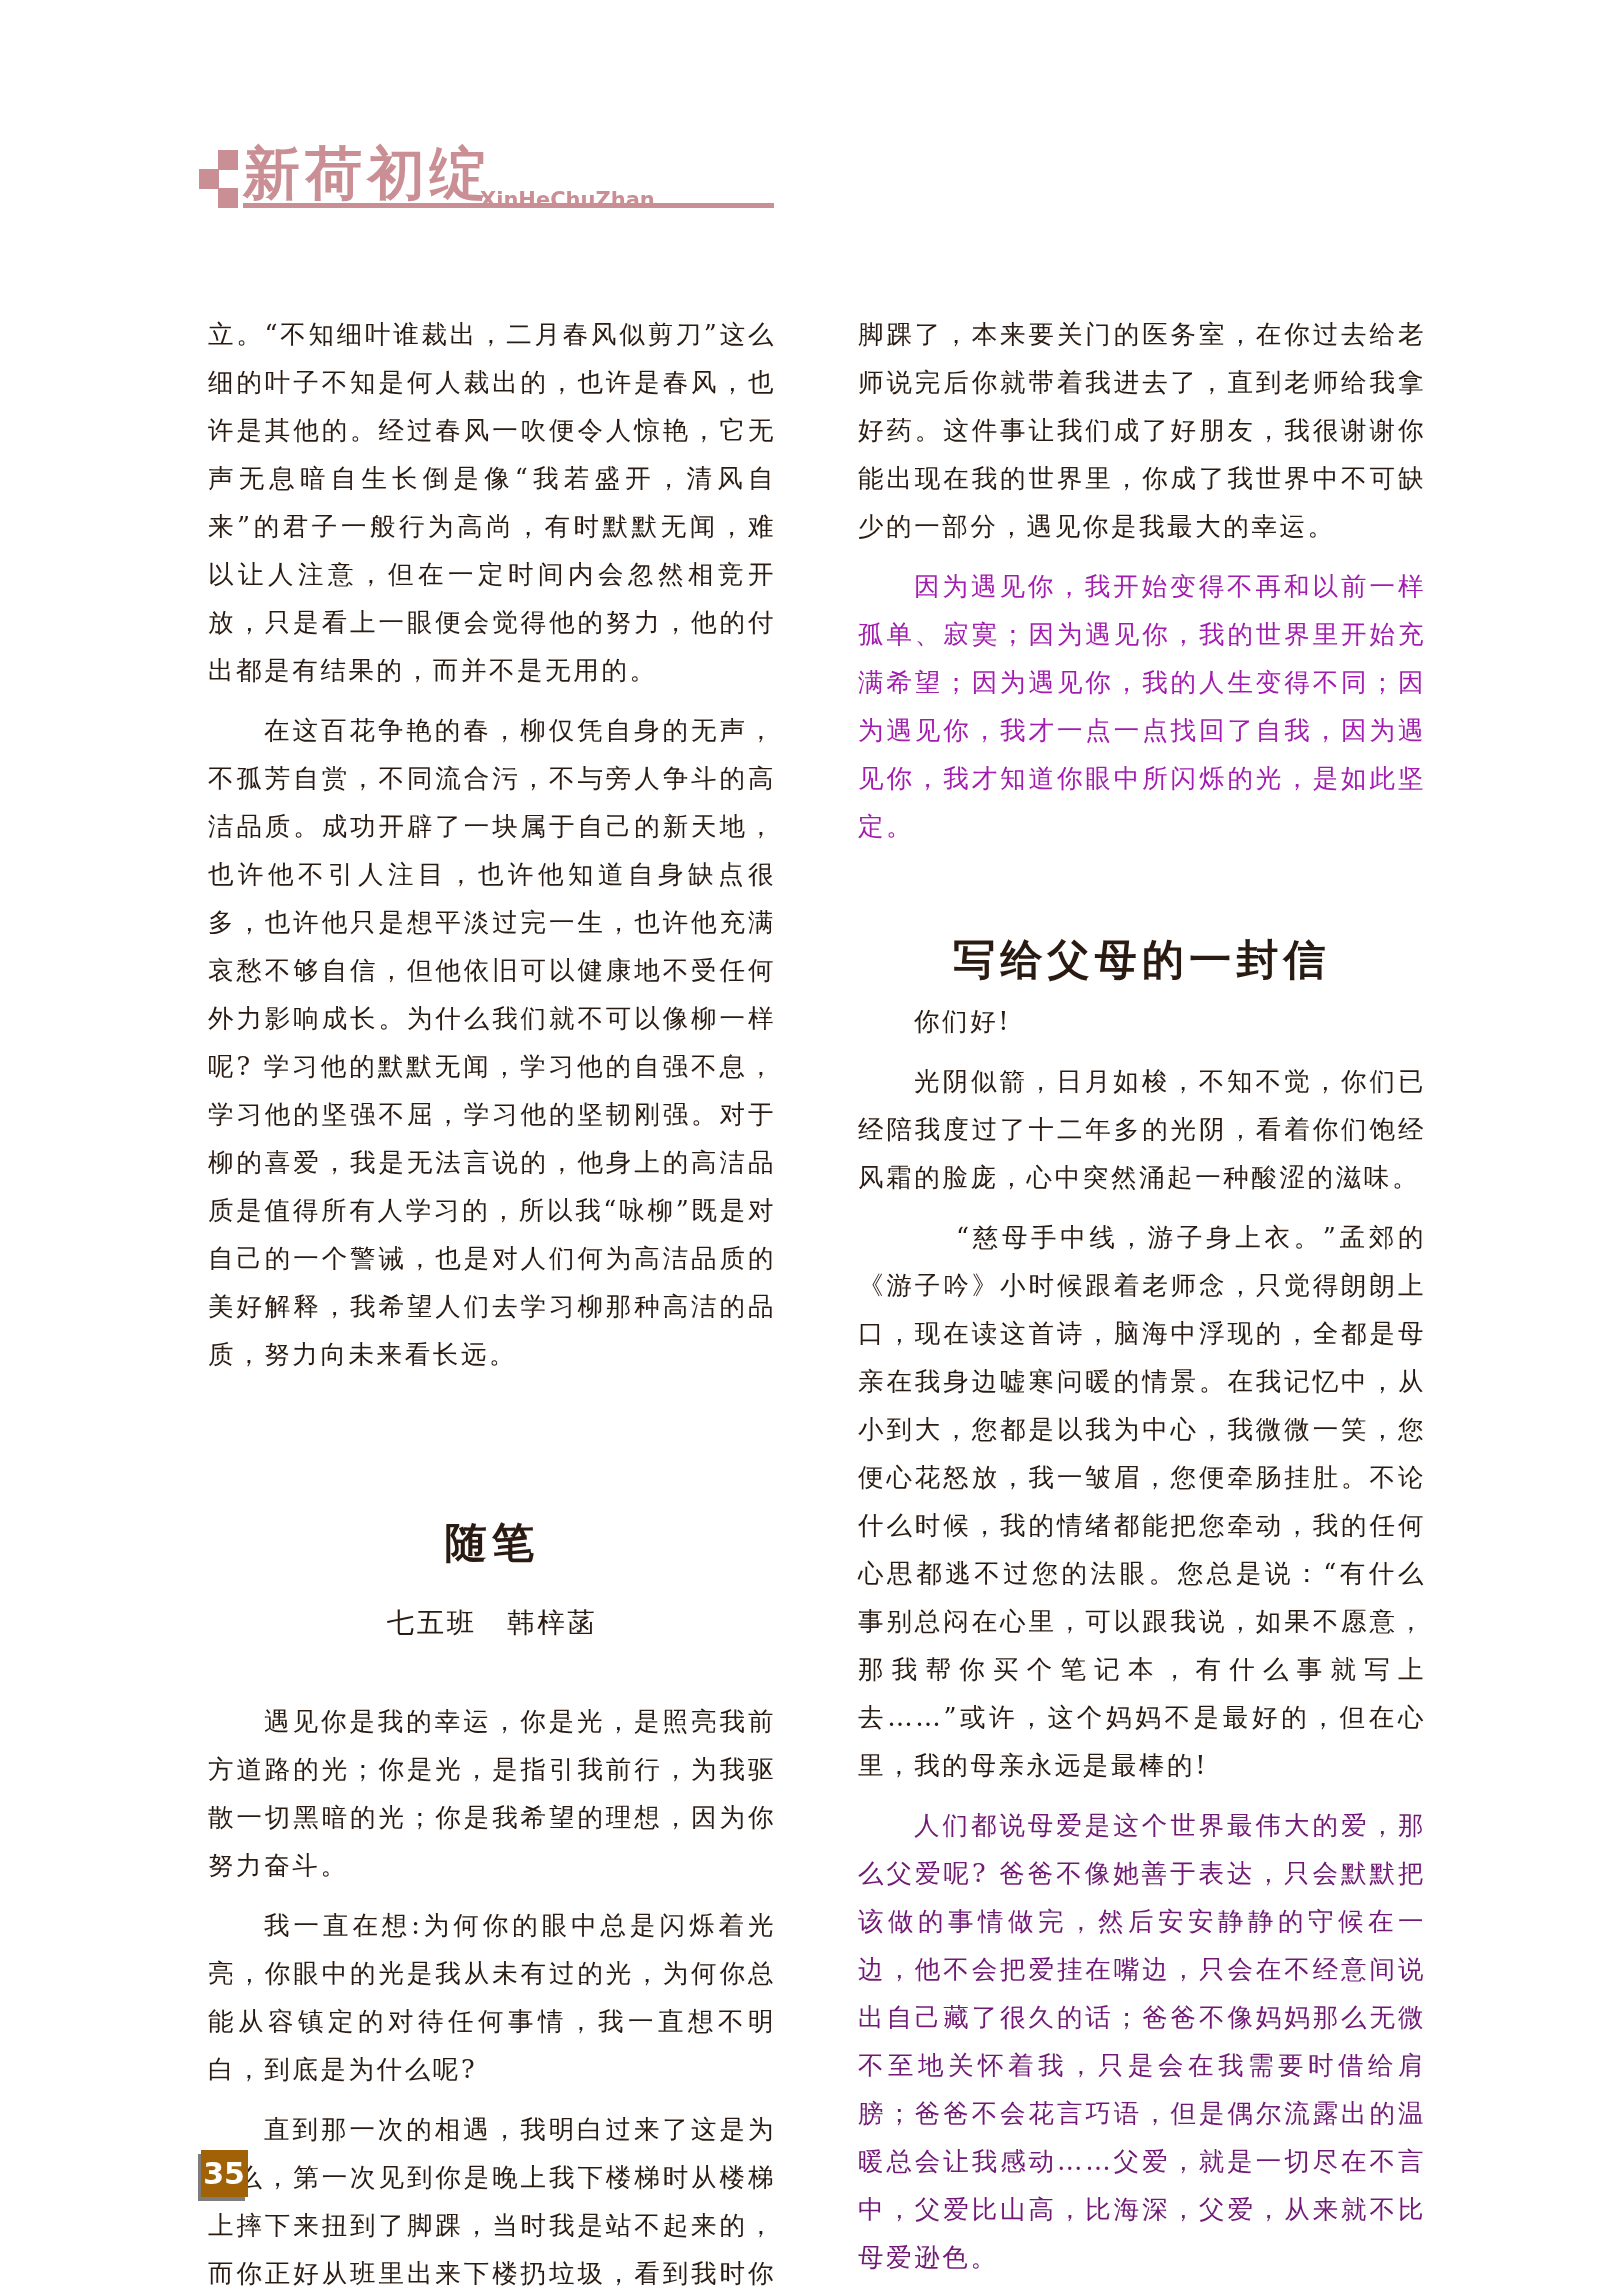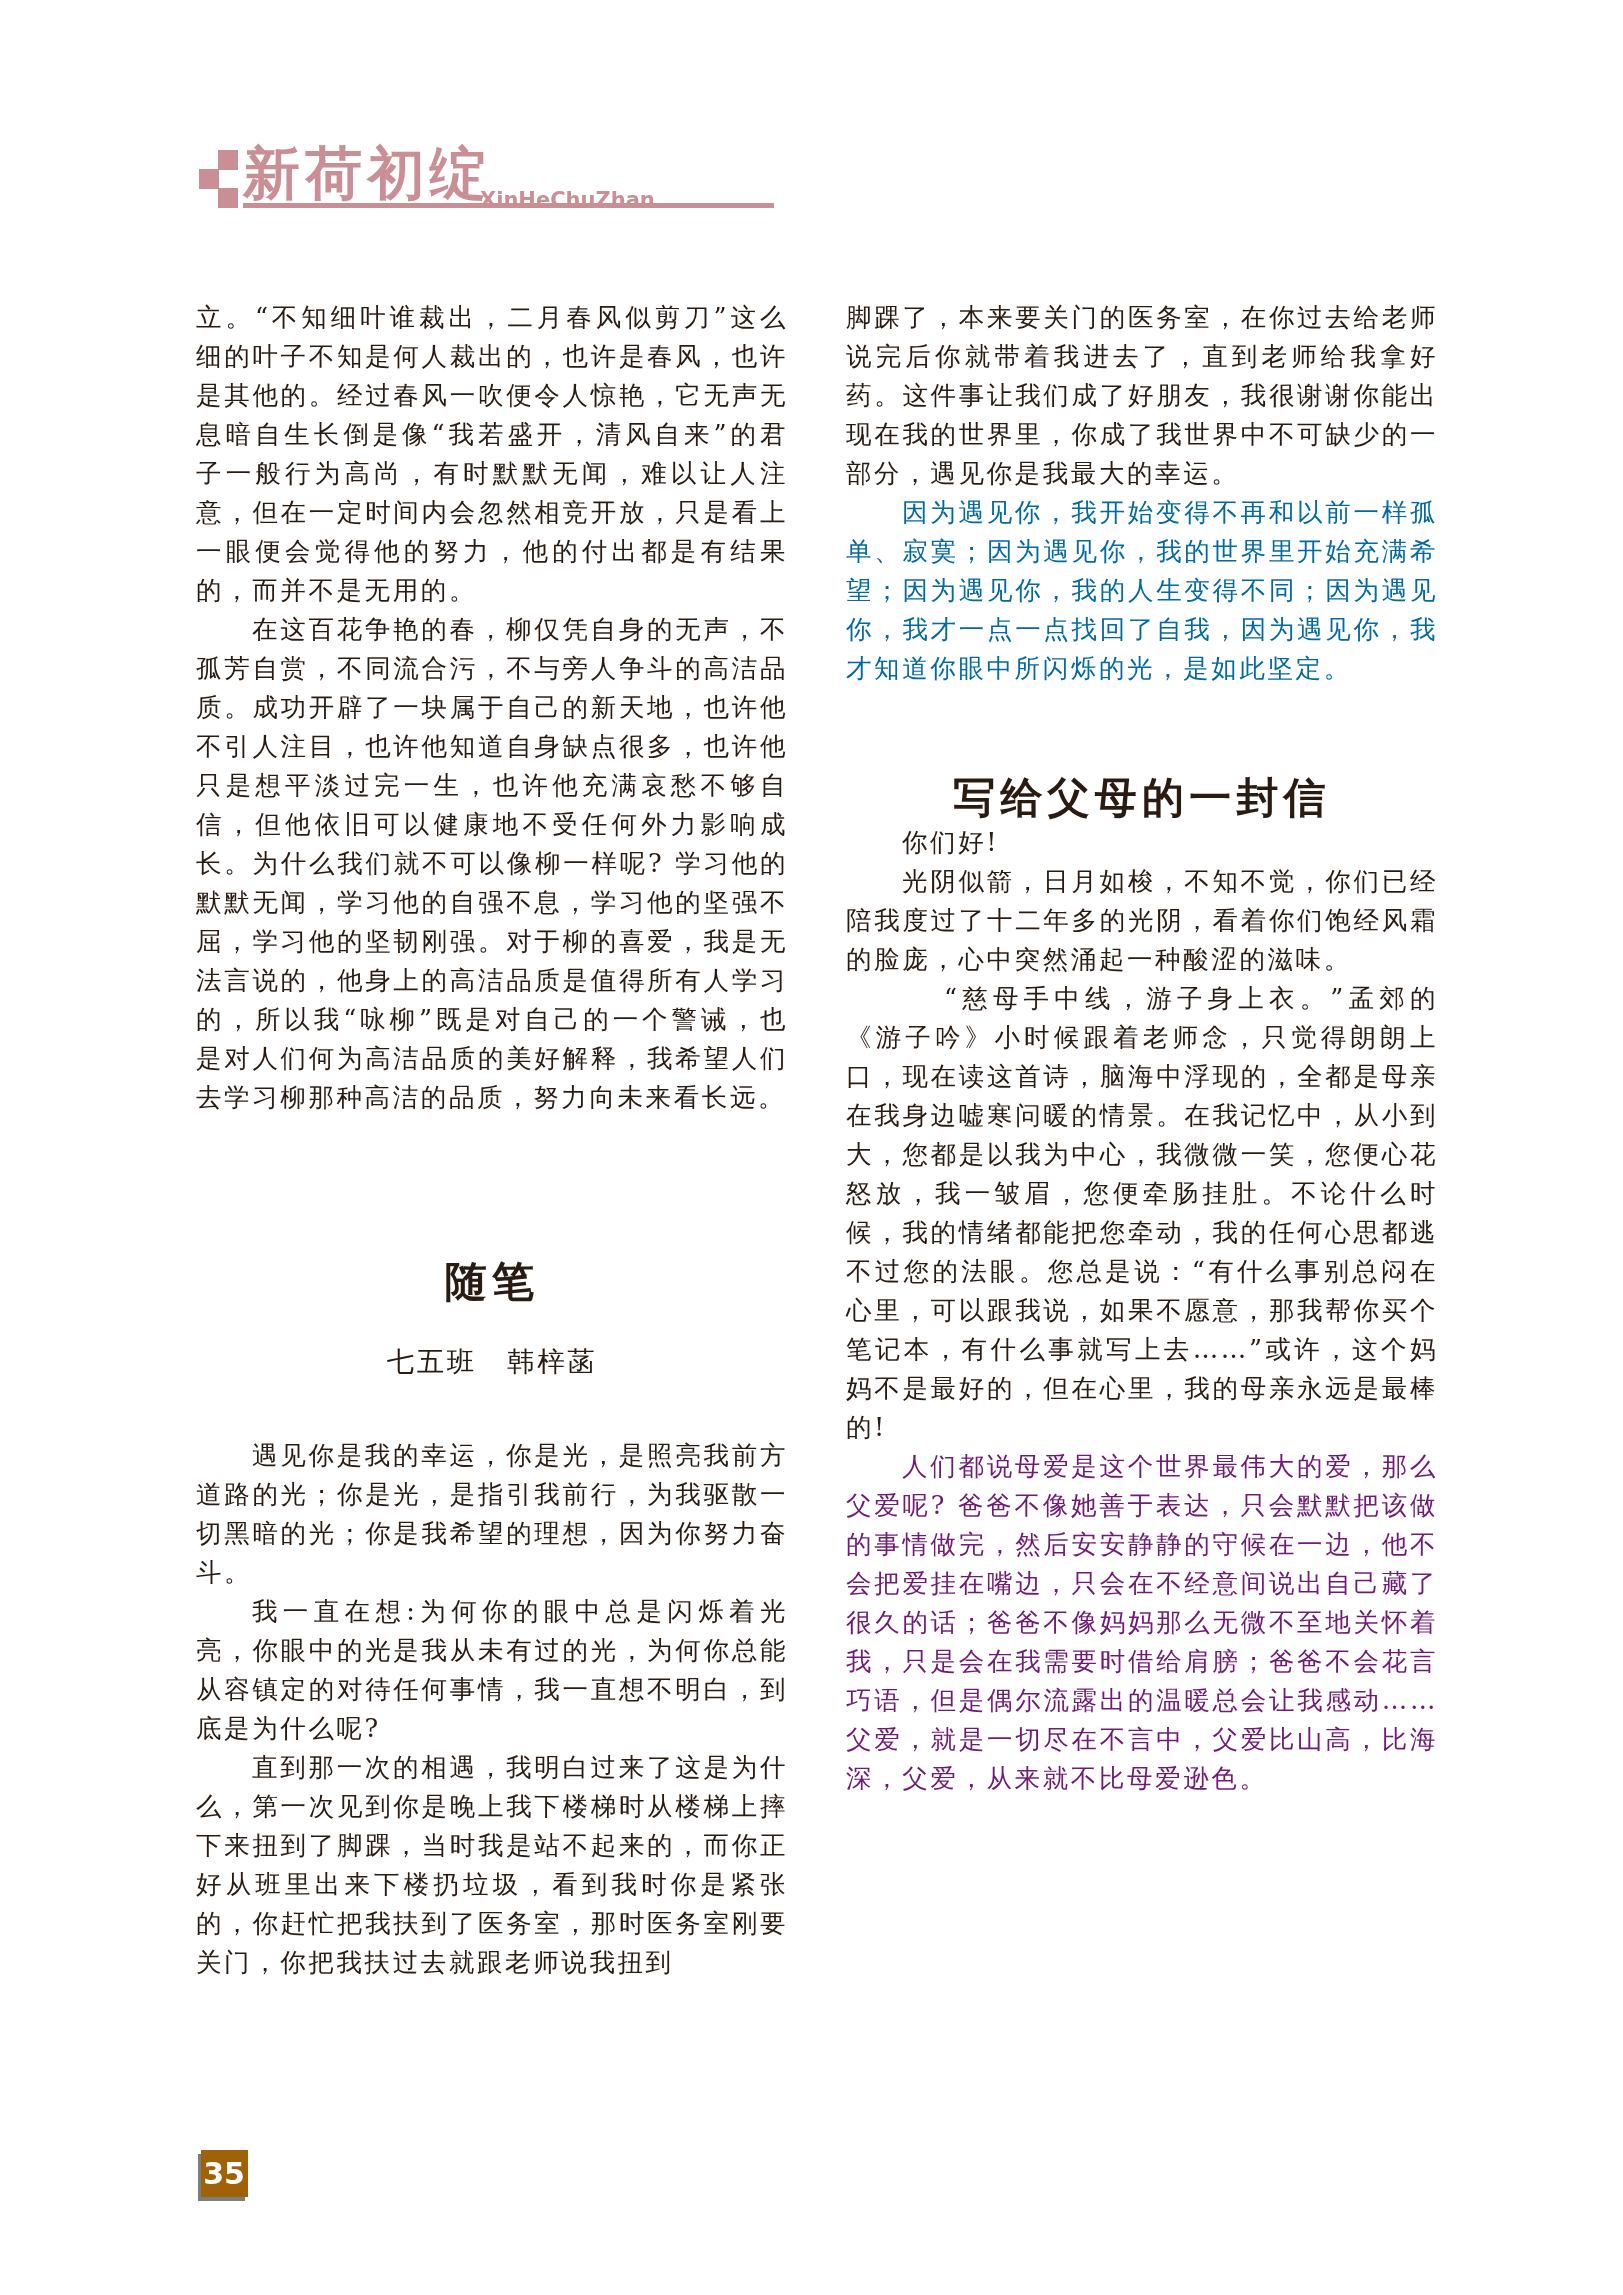--- a/index.html
+++ b/index.html
@@ -25,23 +25,23 @@
     font-family:"DejaVu Sans","Liberation Sans",sans-serif;
   }
   .hrule { position:absolute; left:243px; top:203px; width:531px; height:4.6px; }
 
   
   .col { position:absolute; top:298px; width:592px; }
   .col-left  { left:196px; }
   .col-right { left:846px; }
 
   .bp {
-    margin:0;
+    margin:12px;
     font-size:25.5px;
-    line-height:39px;
+    line-height:48px;
     letter-spacing:2.6px;
     text-align:justify;
     text-justify:inter-ideograph;
     word-break:break-all;
   }
   .ind   { text-indent:56px; }
   .ind35 { text-indent:98px; }
 
   .essay-title {
     margin:0; text-align:center;
@@ -88,21 +88,21 @@
   <h2 class="essay-title mt-title-left ink" style="color: rgb(42, 27, 18);">随笔</h2>
   <div class="essay-author mt-author ink" style="color: rgb(42, 27, 18);">七五班　韩梓菡</div>
 
   <p class="bp ind ink mt-essay-left" style="color: rgb(42, 27, 18);">遇见你是我的幸运，你是光，是照亮我前方道路的光；你是光，是指引我前行，为我驱散一切黑暗的光；你是我希望的理想，因为你努力奋斗。</p>
   <p class="bp ind ink" style="color: rgb(42, 27, 18);">我一直在想:为何你的眼中总是闪烁着光亮，你眼中的光是我从未有过的光，为何你总能从容镇定的对待任何事情，我一直想不明白，到底是为什么呢?</p>
   <p class="bp ind ink" style="color: rgb(42, 27, 18);">直到那一次的相遇，我明白过来了这是为什么，第一次见到你是晚上我下楼梯时从楼梯上摔下来扭到了脚踝，当时我是站不起来的，而你正好从班里出来下楼扔垃圾，看到我时你是紧张的，你赶忙把我扶到了医务室，那时医务室刚要关门，你把我扶过去就跟老师说我扭到</p>
 </div>
 
 <div class="col col-right">
   <p class="bp ink" style="color: rgb(42, 27, 18);">脚踝了，本来要关门的医务室，在你过去给老师说完后你就带着我进去了，直到老师给我拿好药。这件事让我们成了好朋友，我很谢谢你能出现在我的世界里，你成了我世界中不可缺少的一部分，遇见你是我最大的幸运。</p>
-  <p class="bp ind ink" style="color: #0369a1;">因为遇见你，我开始变得不再和以前一样孤单、寂寞；因为遇见你，我的世界里开始充满希望；因为遇见你，我的人生变得不同；因为遇见你，我才一点一点找回了自我，因为遇见你，我才知道你眼中所闪烁的光，是如此坚定。</p>
+  <p class="bp ind ink" style="color: #a21caf;">因为遇见你，我开始变得不再和以前一样孤单、寂寞；因为遇见你，我的世界里开始充满希望；因为遇见你，我的人生变得不同；因为遇见你，我才一点一点找回了自我，因为遇见你，我才知道你眼中所闪烁的光，是如此坚定。</p>
 
   <h2 class="essay-title mt-title-right ink" style="color: rgb(42, 27, 18);">写给父母的一封信</h2>
 
   <p class="bp ind ink" style="color: rgb(42, 27, 18);">你们好!</p>
   <p class="bp ind ink" style="color: rgb(42, 27, 18);">光阴似箭，日月如梭，不知不觉，你们已经陪我度过了十二年多的光阴，看着你们饱经风霜的脸庞，心中突然涌起一种酸涩的滋味。</p>
   <p class="bp ind35 ink" style="color: rgb(42, 27, 18);">“慈母手中线，游子身上衣。”孟郊的《游子吟》小时候跟着老师念，只觉得朗朗上口，现在读这首诗，脑海中浮现的，全都是母亲在我身边嘘寒问暖的情景。在我记忆中，从小到大，您都是以我为中心，我微微一笑，您便心花怒放，我一皱眉，您便牵肠挂肚。不论什么时候，我的情绪都能把您牵动，我的任何心思都逃不过您的法眼。您总是说：“有什么事别总闷在心里，可以跟我说，如果不愿意，那我帮你买个笔记本，有什么事就写上去……”或许，这个妈妈不是最好的，但在心里，我的母亲永远是最棒的!</p>
   <p class="bp ind ink" style="color: #701a75;">人们都说母爱是这个世界最伟大的爱，那么父爱呢? 爸爸不像她善于表达，只会默默把该做的事情做完，然后安安静静的守候在一边，他不会把爱挂在嘴边，只会在不经意间说出自己藏了很久的话；爸爸不像妈妈那么无微不至地关怀着我，只是会在我需要时借给肩膀；爸爸不会花言巧语，但是偶尔流露出的温暖总会让我感动……父爱，就是一切尽在不言中，父爱比山高，比海深，父爱，从来就不比母爱逊色。</p>
 </div>
 
 <div class="pagenum-wrap">

